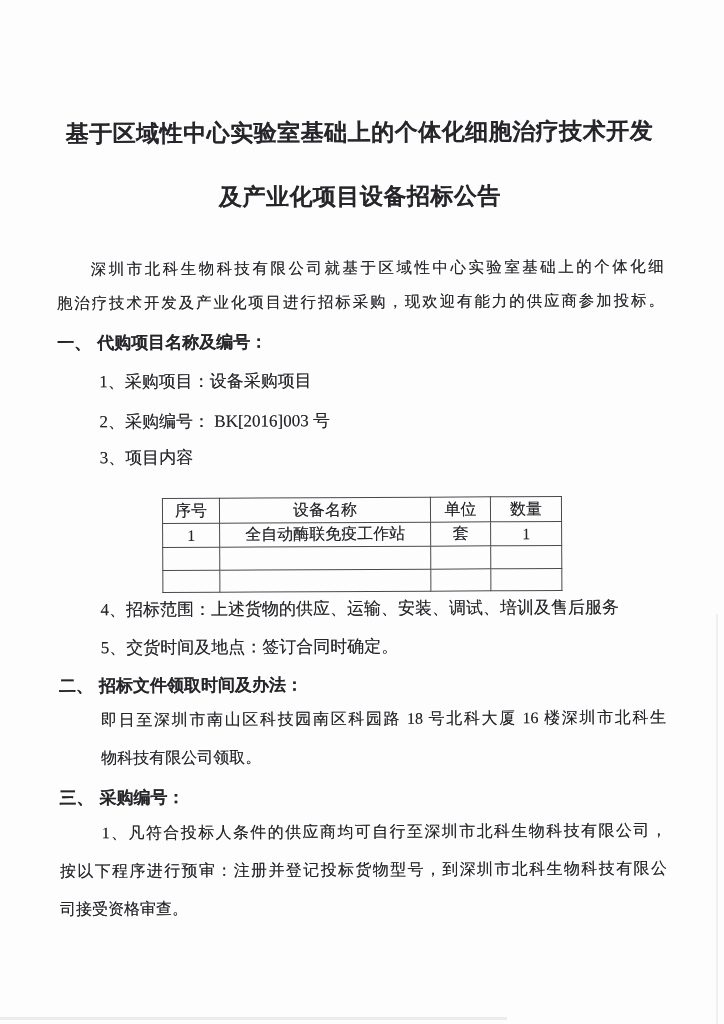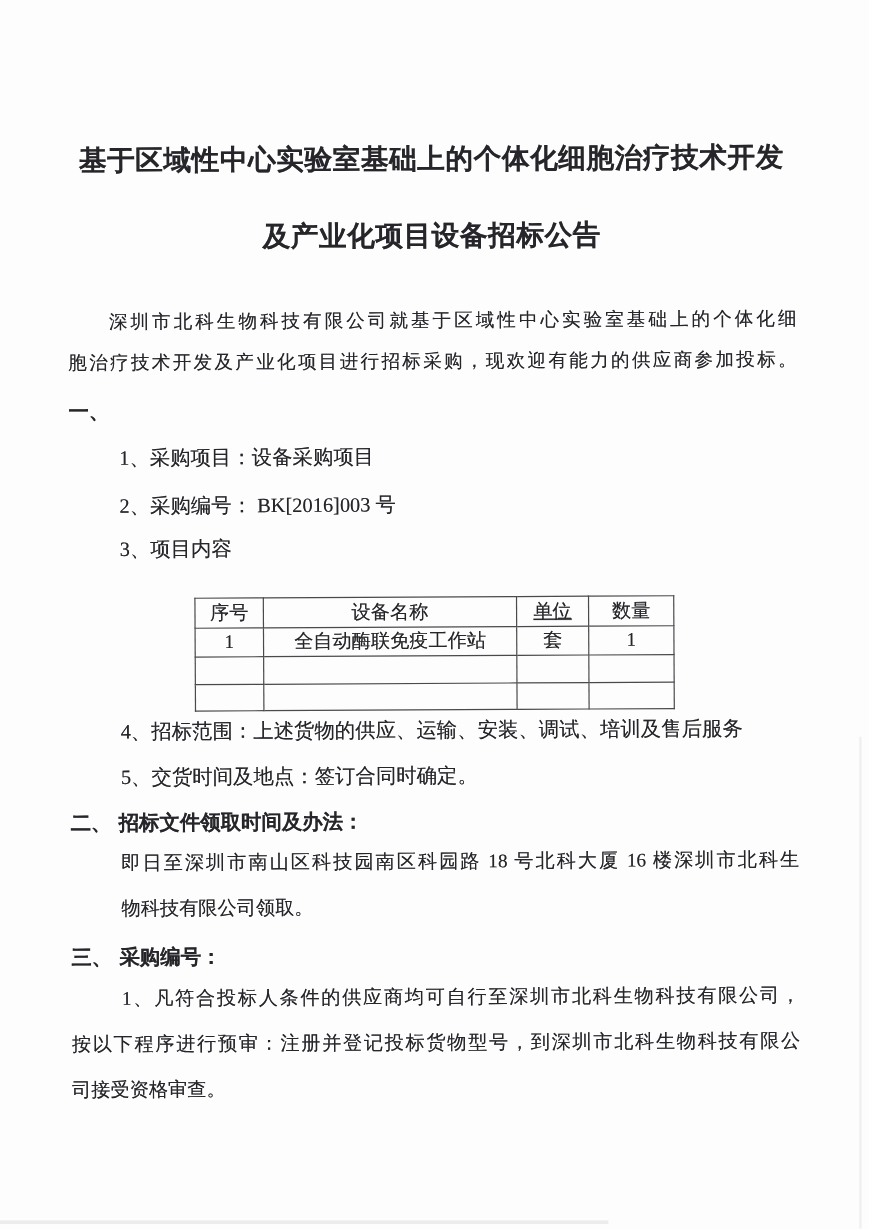--- a/index.html
+++ b/index.html
@@ -65,21 +65,21 @@
   }
   table.equip td{
     border:1.6px solid #4a4a4e;
     text-align:center;
     font-size:16px;
     padding:0;
     overflow:hidden;
   }
   .c-seq{width:56px;}
   .c-name{width:210px;}
-  .c-unit{width:59px;text-decoration:underline;}
+  .c-unit{width:59px;}
   .c-qty{width:70px;}
   tr.r-head td{height:24px;}
   tr.r-1 td{height:23px;}
   tr.r-2 td{height:22px;}
   tr.r-3 td{height:21px;}
   td.name-left{text-align:left;padding-left:6px;}
   .p2{margin-top:0;margin-left:42px;}
   .p3{margin-top:1px;}
   .p3 .first{text-indent:42px;}
   .h2{margin-top:8px;}
@@ -102,20 +102,21 @@
   <div class="title l1">基于区域性中心实验室基础上的个体化细胞治疗技术开发</div>
   <div class="title l2">及产业化项目设备招标公告</div>
 
   <div class="para intro">
     <div class="indent just">深圳市北科生物科技有限公司就基于区域性中心实验室基础上的个体化细</div>
     <div class="just">胞治疗技术开发及产业化项目进行招标采购，现欢迎有能力的供应商参加投标。</div>
   </div>
 
   <div class="sec-heading h1">
     <span class="num">一、</span>
+    <span class="txt">代购项目名称及编号：</span>
   </div>
 
   <div class="item i1">1、采购项目：设备采购项目</div>
   <div class="item i2">2、采购编号： BK[2016]003 号</div>
   <div class="item i3">3、项目内容</div>
 
   <table class="equip">
     <tbody>
         <tr class="r-head">
       <td class="c-seq">序号</td>

